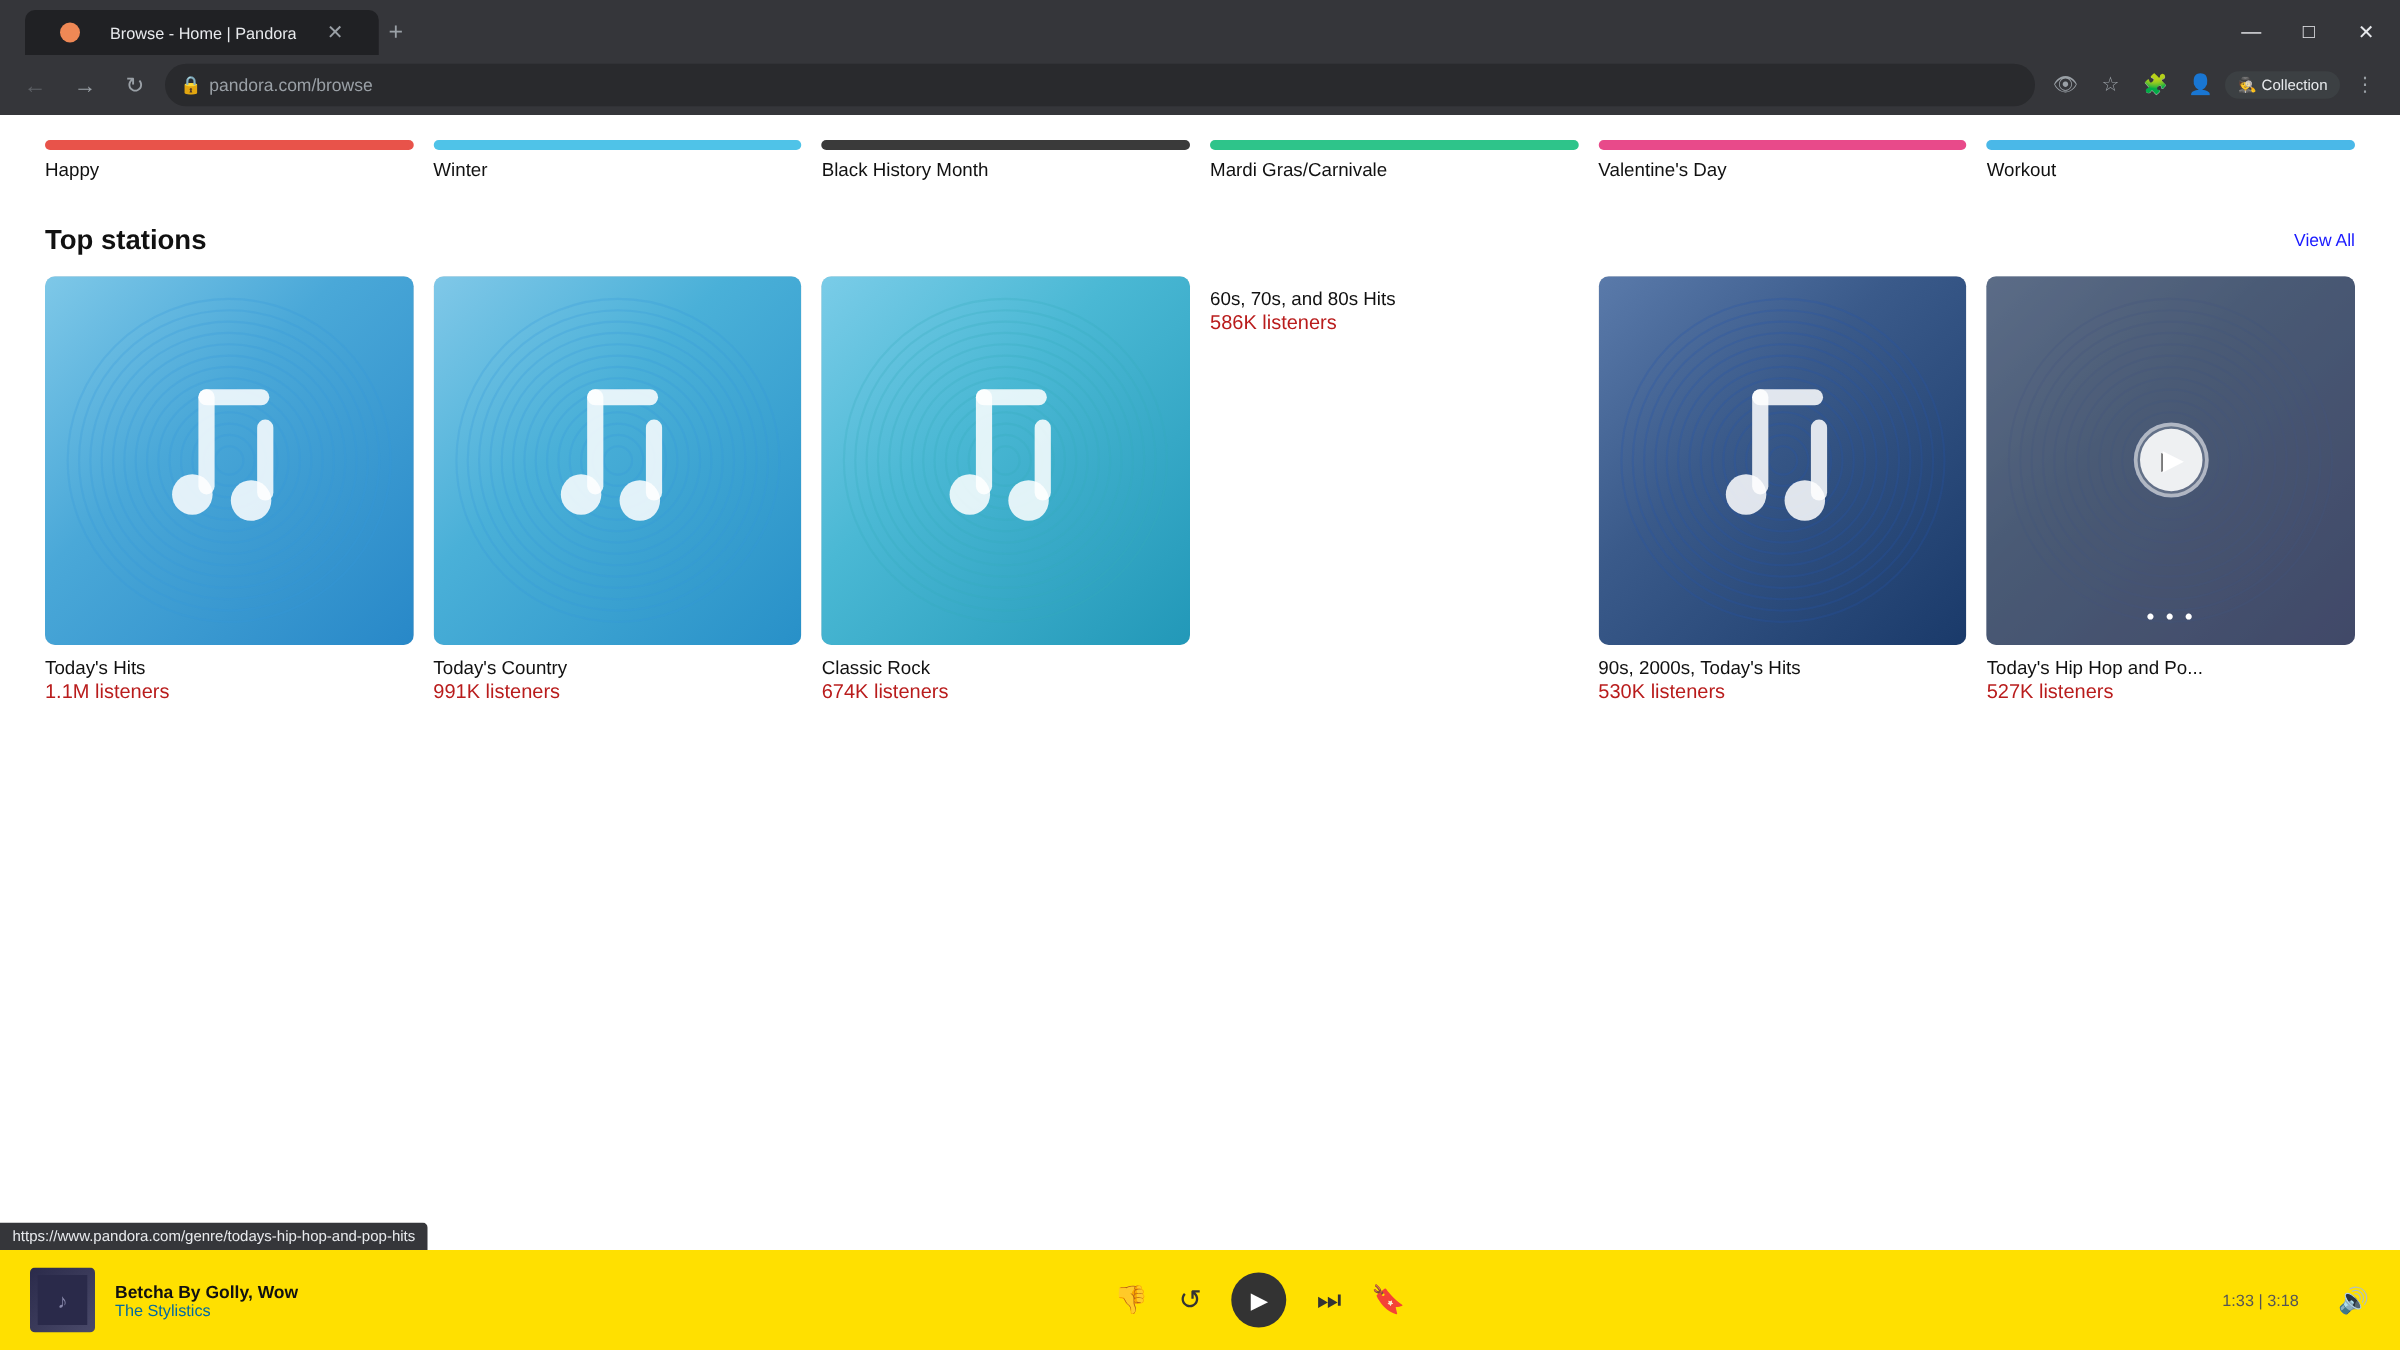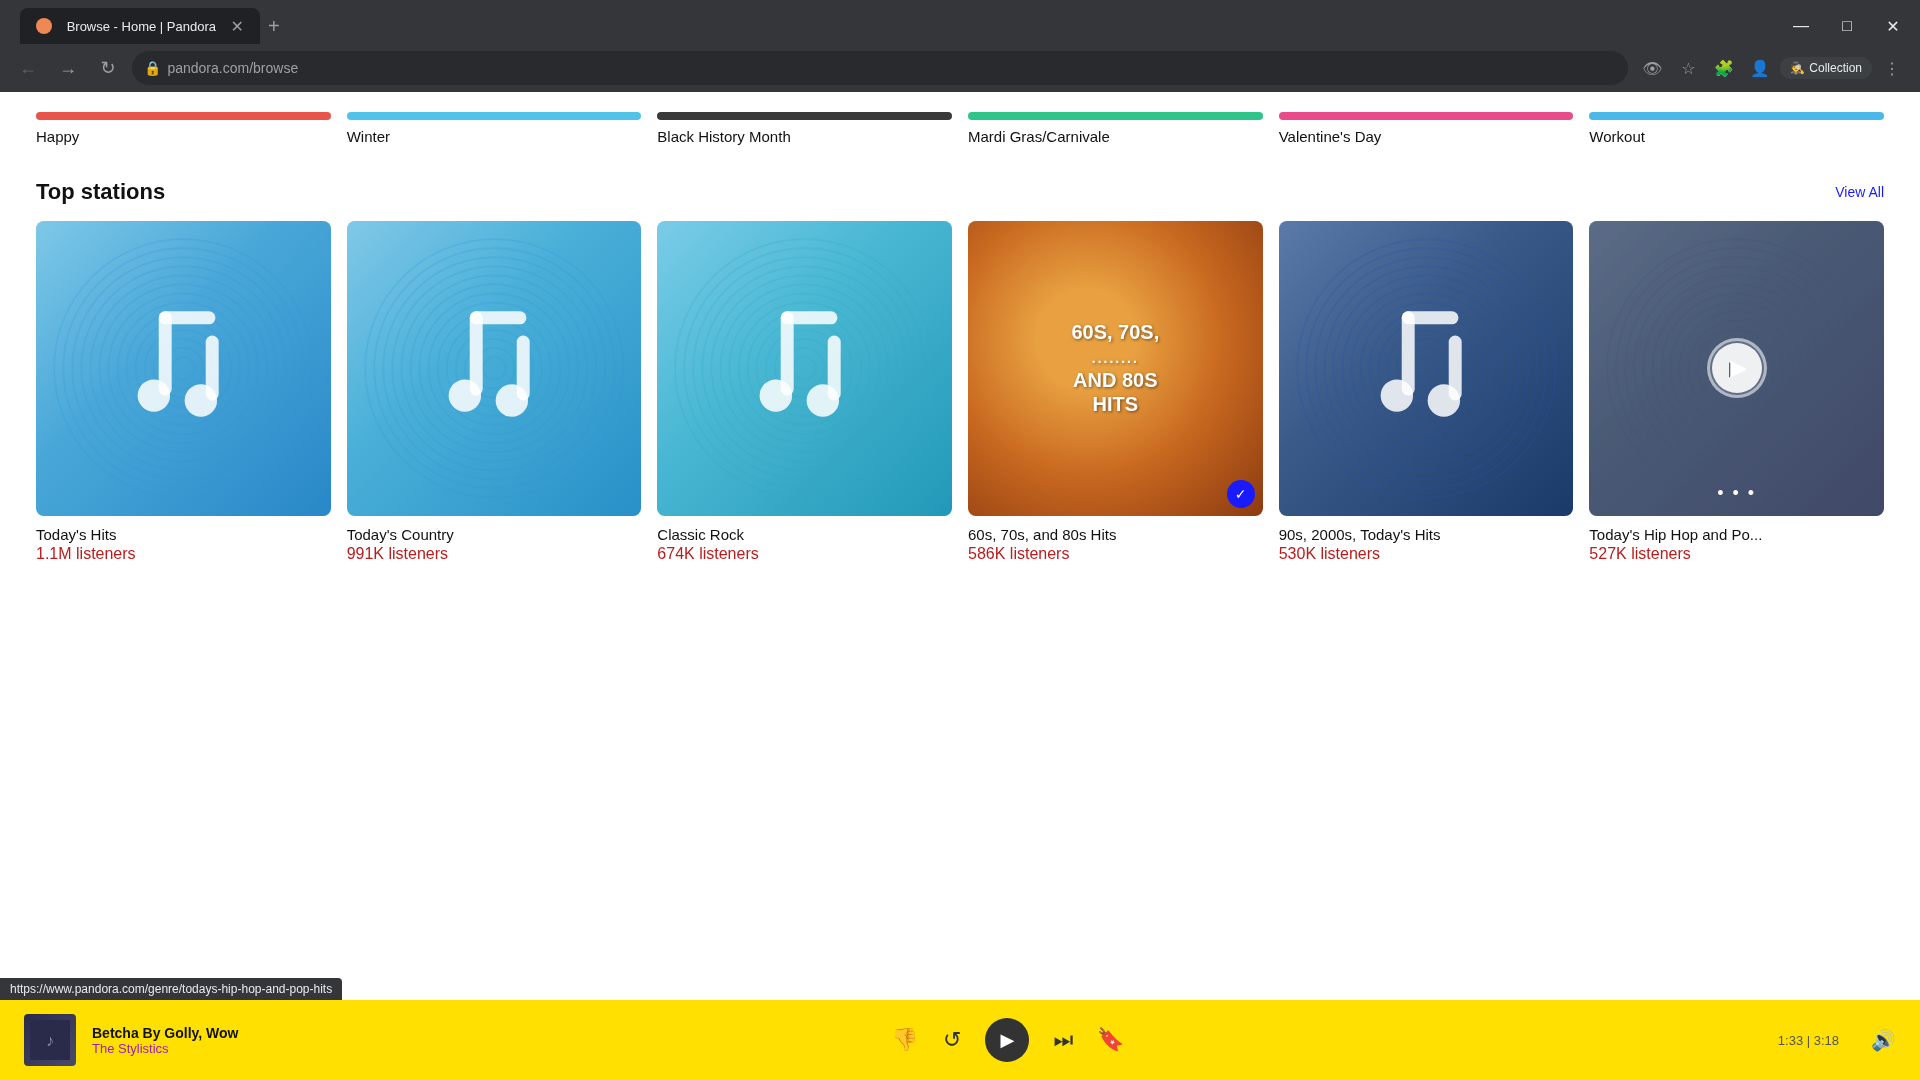--- a/index.html
+++ b/index.html
@@ -2,21 +2,21 @@
 <html><head>
   <meta charset="utf-8">
   <style>
     * { box-sizing: border-box; margin: 0; padding: 0; }
     body { font-family: -apple-system, BlinkMacSystemFont, 'Segoe UI', sans-serif; background: #fff; overflow-x: hidden; }
 
     
     .browser-chrome { background: #202124; width: 1920px; }
     .browser-tab-bar { display: flex; align-items: center; background: #35363a; padding: 8px 0 0 0; height: 44px; }
     .browser-tab-spacer { width: 20px; }
-    .browser-tab { display: flex; align-items: center; background: #202124; border-radius: 8px 8px 0 0; padding: 0 16px; height: 36px; min-width: 240px; max-width: 300px; color: #e8eaed; font-size: 13px; gap: 4px; text-align: center; }
+    .browser-tab { display: flex; align-items: center; background: #202124; border-radius: 8px 8px 0 0; padding: 0 28px; height: 36px; min-width: 240px; max-width: 300px; color: #e8eaed; font-size: 13px; gap: 24px; }
     .browser-tab .favicon { width: 16px; height: 16px; background: #e85; border-radius: 50%; flex-shrink: 0; }
     .browser-tab .tab-title { flex: 1; overflow: hidden; text-overflow: ellipsis; white-space: nowrap; }
     .browser-tab .close-tab { color: #9aa0a6; cursor: pointer; font-size: 16px; }
     .new-tab-btn { color: #9aa0a6; font-size: 20px; margin-left: 8px; cursor: pointer; }
     .window-controls { margin-left: auto; display: flex; gap: 0; padding-right: 4px; }
     .win-btn { width: 46px; height: 36px; display: flex; align-items: center; justify-content: center; color: #e8eaed; font-size: 16px; cursor: pointer; }
 
     .browser-toolbar { background: #35363a; display: flex; align-items: center; padding: 6px 12px; gap: 8px; height: 48px; }
     .nav-btn { color: #9aa0a6; font-size: 18px; cursor: pointer; width: 32px; height: 32px; display: flex; align-items: center; justify-content: center; border-radius: 50%; }
     .nav-btn.disabled { opacity: 0.4; cursor: default; }
@@ -76,21 +76,21 @@
 
     
     .dots-overlay { position: absolute; bottom: 12px; left: 50%; transform: translateX(-50%); color: #fff; font-size: 18px; letter-spacing: 2px; z-index: 10; }
 
     
     .now-playing-bar { position: fixed; bottom: 0; left: 0; width: 1920px; height: 80px; background: #ffe000; display: flex; align-items: center; padding: 0 24px; gap: 16px; z-index: 1000; }
     .np-thumb { width: 52px; height: 52px; flex-shrink: 0; border-radius: 4px; overflow: hidden; }
     .np-thumb-img { width: 100%; height: 100%; background: linear-gradient(135deg, #2a2a4a 0%, #4a4a6a 100%); display: flex; align-items: center; justify-content: center; }
     .np-info { min-width: 140px; }
     .np-song { font-size: 14px; font-weight: 600; color: #111; }
-    .np-artist { font-size: 13px; color: #a21caf; }
+    .np-artist { font-size: 13px; color: #0369a1; }
     .np-controls { flex: 1; display: flex; align-items: center; justify-content: center; gap: 24px; }
     .np-ctrl-btn { font-size: 22px; cursor: pointer; color: #333; }
     .np-play-btn { width: 44px; height: 44px; border-radius: 50%; background: #333; display: flex; align-items: center; justify-content: center; color: #fff; font-size: 18px; cursor: pointer; }
     .np-time { margin-left: auto; font-size: 13px; color: #555; }
     .np-volume { font-size: 20px; color: #555; margin-left: 16px; cursor: pointer; }
 
     
     .url-tooltip { position: fixed; bottom: 80px; left: 0; background: #35363a; color: #e8eaed; font-size: 12px; padding: 4px 10px; border-radius: 0 4px 0 0; z-index: 2000; }
   </style>
 </head>
@@ -298,34 +298,20 @@
           <div class="station-overlay">
             <div class="play-btn-overlay">▶</div>
           </div>
         </div>
       </div>
     </div>
     <div class="station-name">Classic Rock</div>
     <div class="station-listeners">674K listeners</div>
   </div>
         <div class="station-card">
-    <div class="station-art">
-      <div style="position:relative;width:100%;padding-top:100%;">
-        <div style="position:absolute;top:0;left:0;right:0;bottom:0;">
-
-      <div style="position:absolute;top:0;left:0;width:100%;height:100%;background:radial-gradient(circle at 40% 40%, #e8a040 20%, #c86820 55%, #8b3a10 100%);"></div>
-      <div class="sixties-text" style="position:absolute;top:50%;left:50%;transform:translate(-50%,-50%);text-align:center;color:#fff;font-weight:900;font-size:20px;line-height:1.2;text-shadow:1px 1px 3px rgba(0,0,0,0.5);z-index:2;">60S, 70S,<br><span style="font-size:14px;letter-spacing:2px;">........</span><br>AND 80S<br>HITS</div>
-      <div class="check-badge" style="position:absolute;bottom:8px;right:8px;z-index:3;">✓</div>
-
-          <div class="station-overlay">
-            <div class="play-btn-overlay">▶</div>
-          </div>
-        </div>
-      </div>
-    </div>
     <div class="station-name">60s, 70s, and 80s Hits</div>
     <div class="station-listeners">586K listeners</div>
   </div>
         <div class="station-card">
     <div class="station-art">
       <div style="position:relative;width:100%;padding-top:100%;">
         <div style="position:absolute;top:0;left:0;right:0;bottom:0;">
 
       <div style="position:absolute;top:0;left:0;width:100%;height:100%;background:linear-gradient(135deg, #5a7aaa 0%, #3a5a8a 40%, #1a3a6a 100%);"></div>
       <svg viewBox="0 0 260 260" xmlns="http://www.w3.org/2000/svg" style="position:absolute;top:0;left:0;width:100%;height:100%;">

